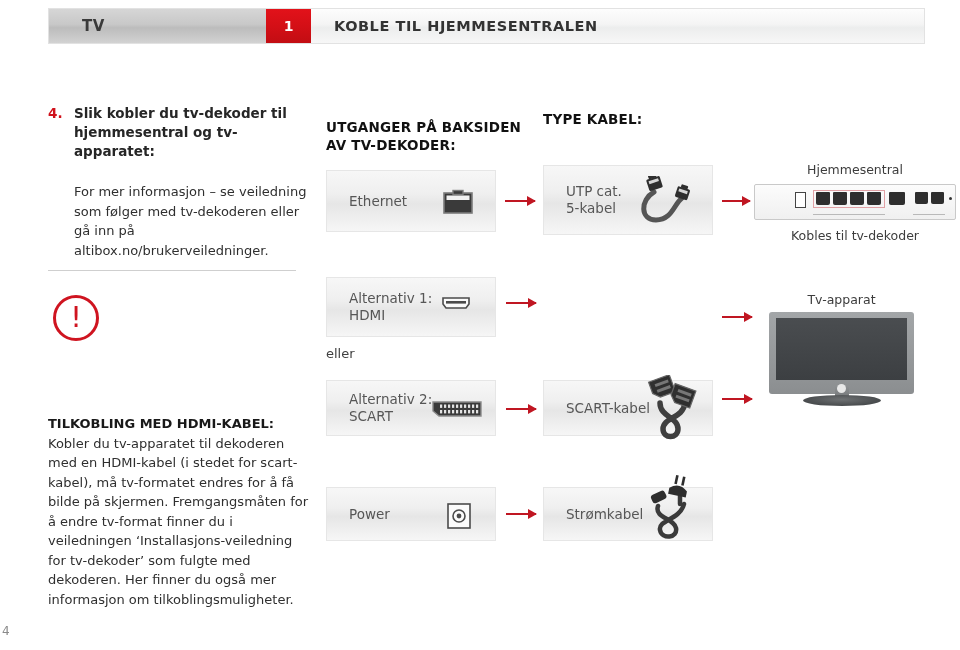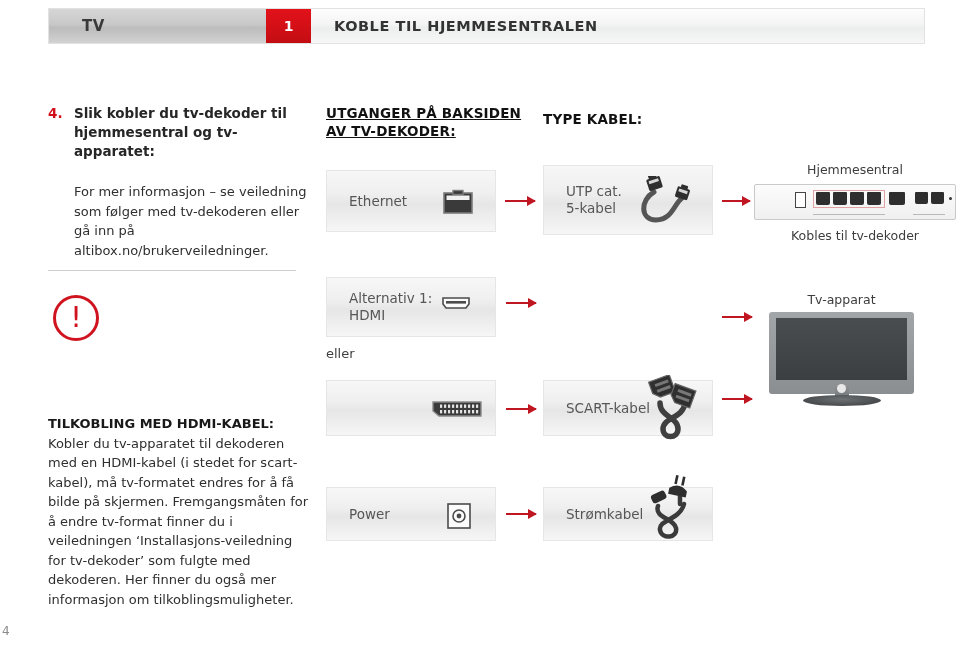--- a/index.html
+++ b/index.html
@@ -191,21 +191,21 @@
     <div class="bang">!</div>
   </div>
 
   <div class="warn-text">
     <b>TILKOBLING MED HDMI-KABEL:</b>
     <span>Kobler du tv-apparatet til dekoderen med en HDMI-kabel (i stedet for scart-kabel), må tv-formatet endres for å få bilde på skjermen. Fremgangsmåten for å endre tv-format finner du  i veiledningen ‘Installasjons-veiledning for tv-dekoder’ som fulgte med dekoderen. Her finner du også mer informasjon om tilkoblingsmuligheter.</span>
   </div>
 
   <div class="pagenum">4</div>
 
-  <div class="colhead" style="left:326px;top:104px;width:210px;text-decoration:underline;">
+  <div class="colhead" style="left:326px;top:118px;width:210px;">
     <div>UTGANGER PÅ BAKSIDEN</div>
     <div>AV TV-DEKODER:</div>
   </div>
   <div class="colhead" style="left:543px;top:110px;width:200px;">
     <div>TYPE KABEL:</div>
   </div>
 
   <div class="box" style="left:326px;top:170px;width:170px;height:62px;">
     <div class="lbl">
       <span>Ethernet</span>
@@ -280,20 +280,24 @@
     <div class="tv-frame">
       <div class="tv-screen"></div>
     </div>
     <div class="tv-neck"></div>
     <div class="tv-base"></div>
   </div>
 
   <div class="eller">eller</div>
 
   <div class="box" style="left:326px;top:380px;width:170px;height:56px;">
+    <div class="lbl">
+      <span>Alternativ 2:</span>
+      <span class="l2">SCART</span>
+    </div>
     <div class="art" style="right:12px;top:18px;">
       <svg width="52" height="20" viewBox="0 0 52 20">
         <path d="M2 3 H50 V17 H8 L2 12 Z" fill="#3b3b3b" stroke="#8a8a8a" stroke-width="1.4"></path>
         <g fill="#e3e3e3">
           <rect x="9" y="5.5" width="2.2" height="3.4"></rect>
             <rect x="13" y="5.5" width="2.2" height="3.4"></rect>
           <rect x="17" y="5.5" width="2.2" height="3.4"></rect>
             <rect x="21" y="5.5" width="2.2" height="3.4"></rect>
           <rect x="25" y="5.5" width="2.2" height="3.4"></rect>
             <rect x="29" y="5.5" width="2.2" height="3.4"></rect>

